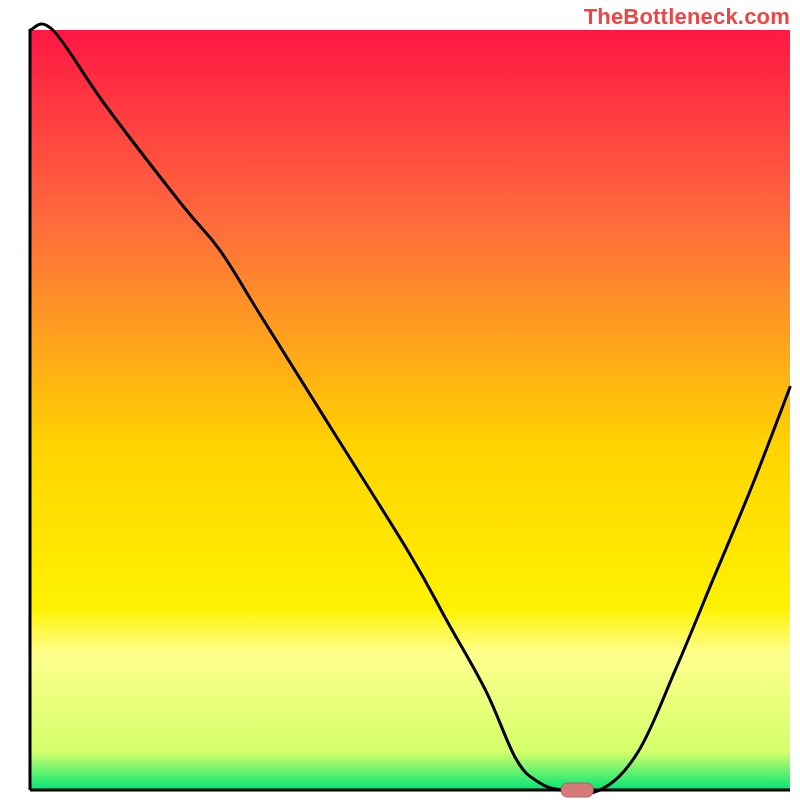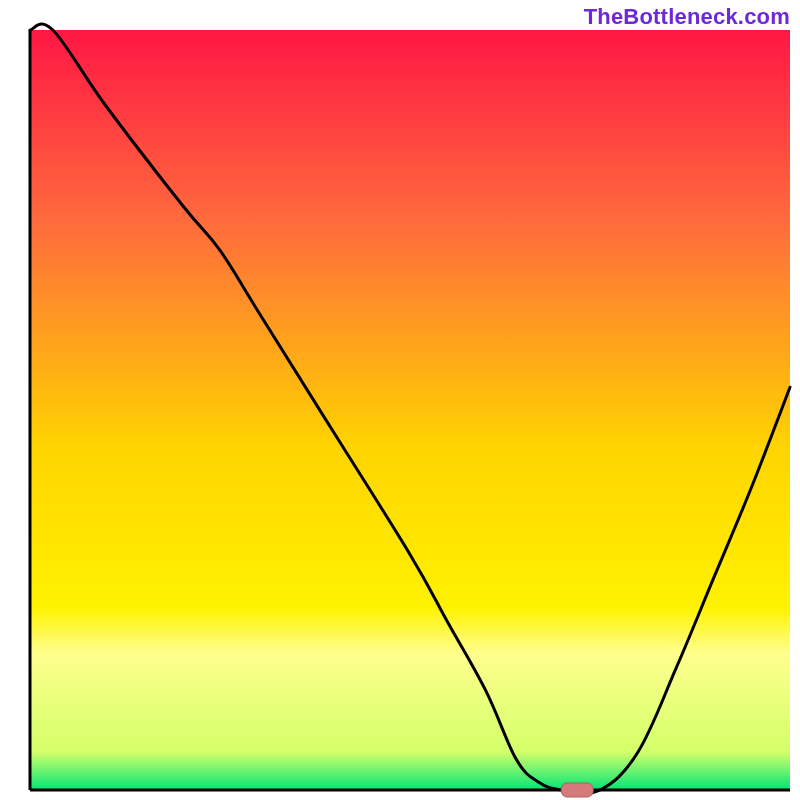--- a/index.html
+++ b/index.html
@@ -14,21 +14,21 @@
     position: relative;
     width: 800px;
     height: 800px;
   }
   .watermark {
     position: absolute;
     top: 4px;
     right: 10px;
     font-size: 22px;
     font-weight: 600;
-    color: #6d28d9;
+    color: #ef4444;
     letter-spacing: 0.2px;
     z-index: 5;
   }
   svg.plot {
     position: absolute;
     top: 0;
     left: 0;
     width: 800px;
     height: 800px;
   }

